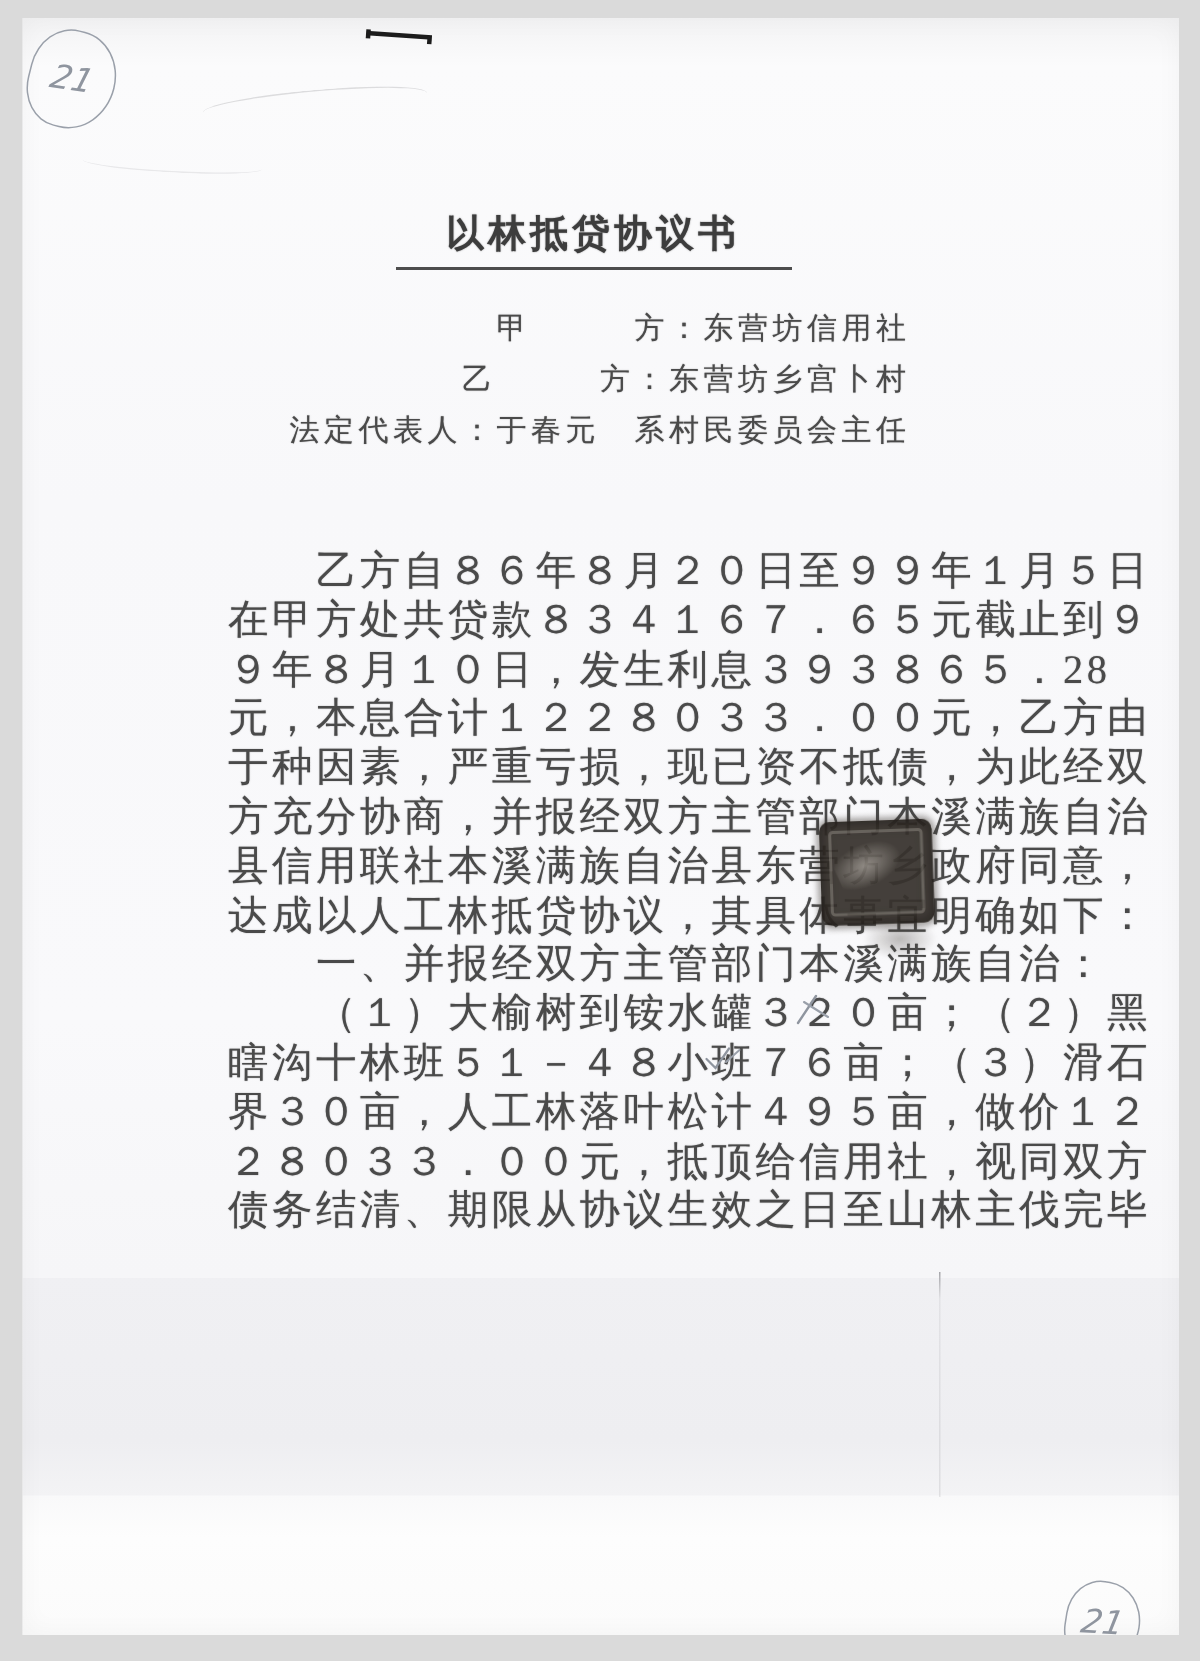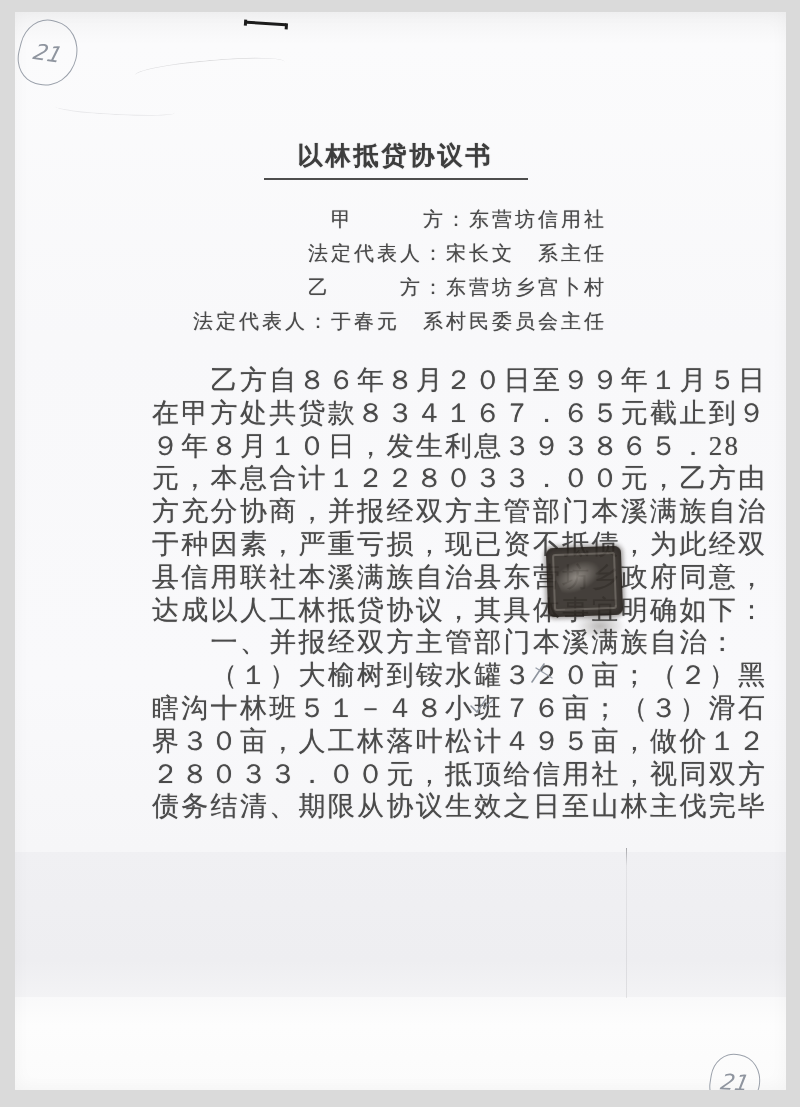--- a/index.html
+++ b/index.html
@@ -121,40 +121,39 @@
   <div class="title-wrap">
     <span class="title-underline">
       <span class="doc-title ink">以林抵贷协议书</span>
     </span>
   </div>
 
   <div class="party-block ink">
 
       <div class="party-line">甲　　　方：东营坊信用社</div>
 
-      <div class="party-line">法定代表人：宋长文　系主任</div>
 
       <div class="party-line">乙　　　方：东营坊乡宫卜村</div>
 
       <div class="party-line">法定代表人：于春元　系村民委员会主任</div>
     </div>
 
   <div class="body-block ink">
 
       <div class="body-line">　　乙方自８６年８月２０日至９９年１月５日</div>
 
       <div class="body-line">在甲方处共贷款８３４１６７．６５元截止到９</div>
 
       <div class="body-line">９年８月１０日，发生利息３９３８６５．28</div>
 
       <div class="body-line">元，本息合计１２２８０３３．００元，乙方由</div>
 
+      <div class="body-line">于种因素，严重亏损，现已资不抵债，为此经双</div>
+
       <div class="body-line">方充分协商，并报经双方主管部门本溪满族自治</div>
-
-      <div class="body-line">于种因素，严重亏损，现已资不抵债，为此经双</div>
 
       <div class="body-line">县信用联社本溪满族自治县东营坊乡政府同意，</div>
 
       <div class="body-line">达成以人工林抵贷协议，其具体事宜明确如下：</div>
 
       <div class="body-line">　　一、并报经双方主管部门本溪满族自治：</div>
 
       <div class="body-line">　　（１）大榆树到铵水罐３２０亩；（２）黑</div>
 
       <div class="body-line">瞎沟十林班５１－４８小班７６亩；（３）滑石</div>

